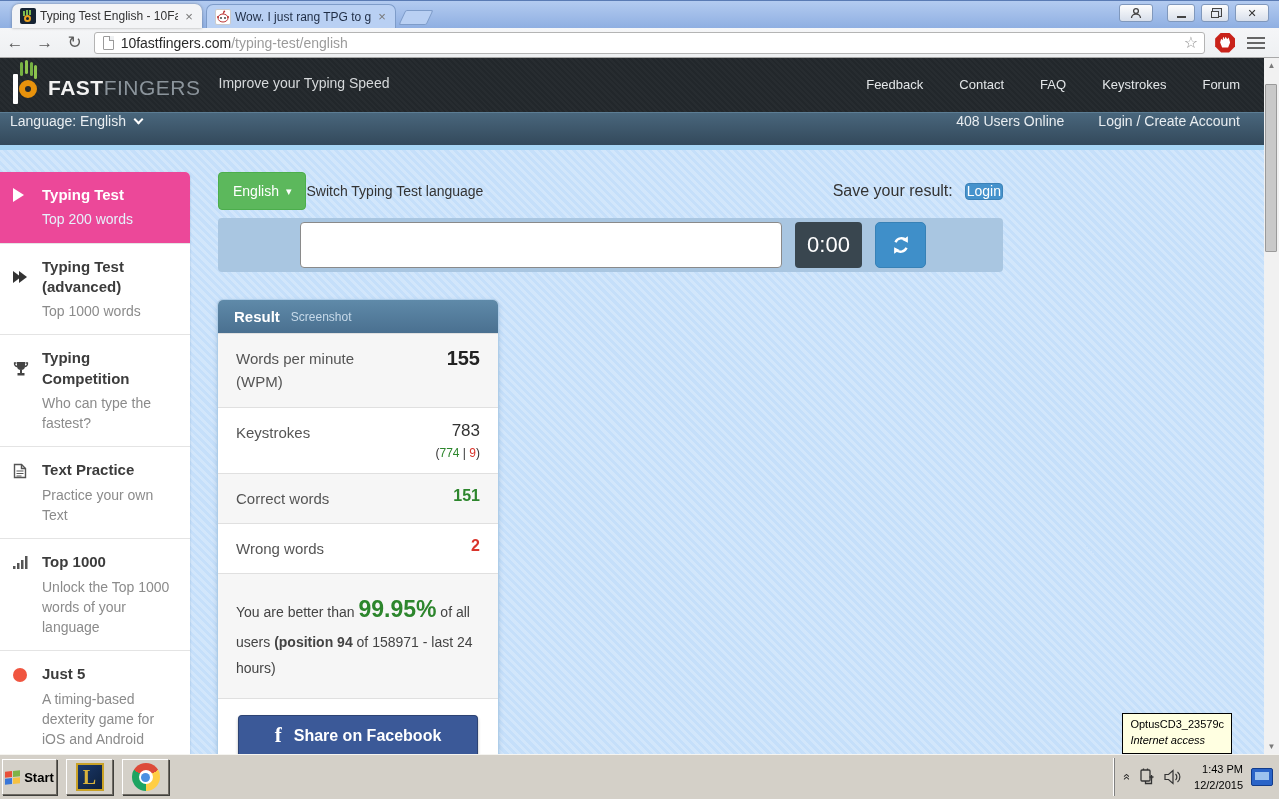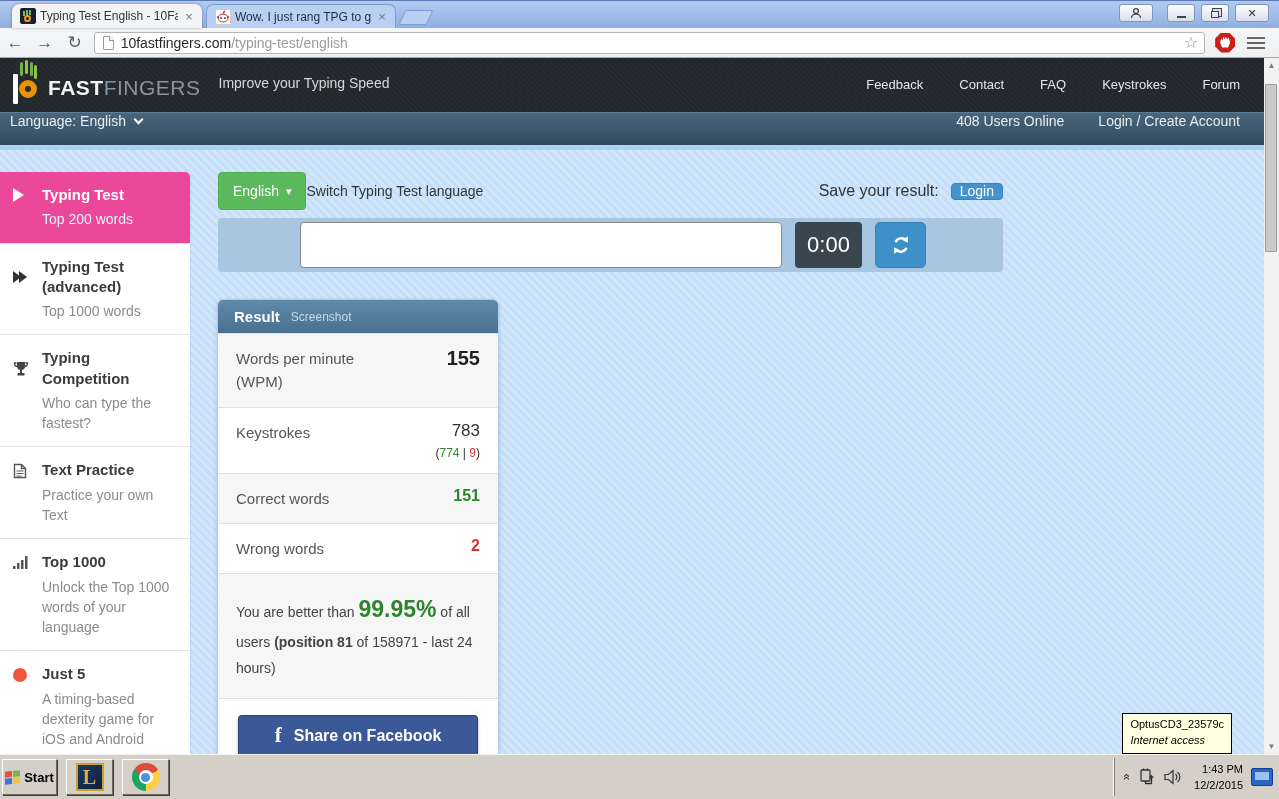--- a/index.html
+++ b/index.html
@@ -107,21 +107,21 @@
   
   .content { margin-left:28px; padding-top:22px; width:785px; }
   .controls-row { display:flex; align-items:center; height:38px; }
   .btn-green { background:#5cb85c; border:1px solid #4cae4c; color:#fff; font-size:14px;
     border-radius:4px; height:38px; padding:0 14px; display:flex; align-items:center; }
   .caret { margin-left:7px; font-size:11px; }
   .switch-text { font-size:14px; color:#333; }
   .ctl-spacer { flex:1; }
   .save-text { font-size:16px; color:#333; margin-right:12px; }
   .btn-blue { background:#4592cc; border:1px solid #3c82b8; color:#fff; font-size:14px;
-    border-radius:4px; height:17px; padding:0 8px; display:flex; align-items:center; }
+    border-radius:4px; height:17px; padding:0 1px; display:flex; align-items:center; }
   .input-bar { margin-top:8px; height:54px; background:#a9c6e1; border-radius:4px;
     display:flex; align-items:center; padding-left:82px; }
   .type-input { width:482px; height:46px; border:1px solid #8a8a8a; border-radius:4px; background:#fff;
     font-size:18px; padding:0 10px; outline:none; }
   .timer-box { margin-left:13px; width:67px; height:46px; background:#39464f; border-radius:4px;
     color:#fff; font-size:22px; display:flex; align-items:center; justify-content:center; }
   .btn-refresh { margin-left:13px; width:51px; height:46px; background:#3f8fc9; border:1px solid #3781b6;
     border-radius:5px; display:flex; align-items:center; justify-content:center; }
 
   
@@ -421,21 +421,21 @@
             </div>
             <div class="r-row r-gray">
               <span class="r-label">Correct words</span>
               <span class="v-good">151</span>
             </div>
             <div class="r-row">
               <span class="r-label">Wrong words</span>
               <span class="v-bad">2</span>
             </div>
             <div class="better-box">
-              <span>You are better than </span><span class="pct-big">99.95%</span><span> of all users </span><b>(position 81</b><span> of 158971 - last 24 hours)</span>
+              <span>You are better than </span><span class="pct-big">99.95%</span><span> of all users </span><b>(position 94</b><span> of 158971 - last 24 hours)</span>
             </div>
             <div class="result-foot">
               <div class="btn-fb">
                 <span class="fb-f">f</span>
                 <span>Share on Facebook</span>
               </div>
             </div>
           </div>
         </div>
       </div>

